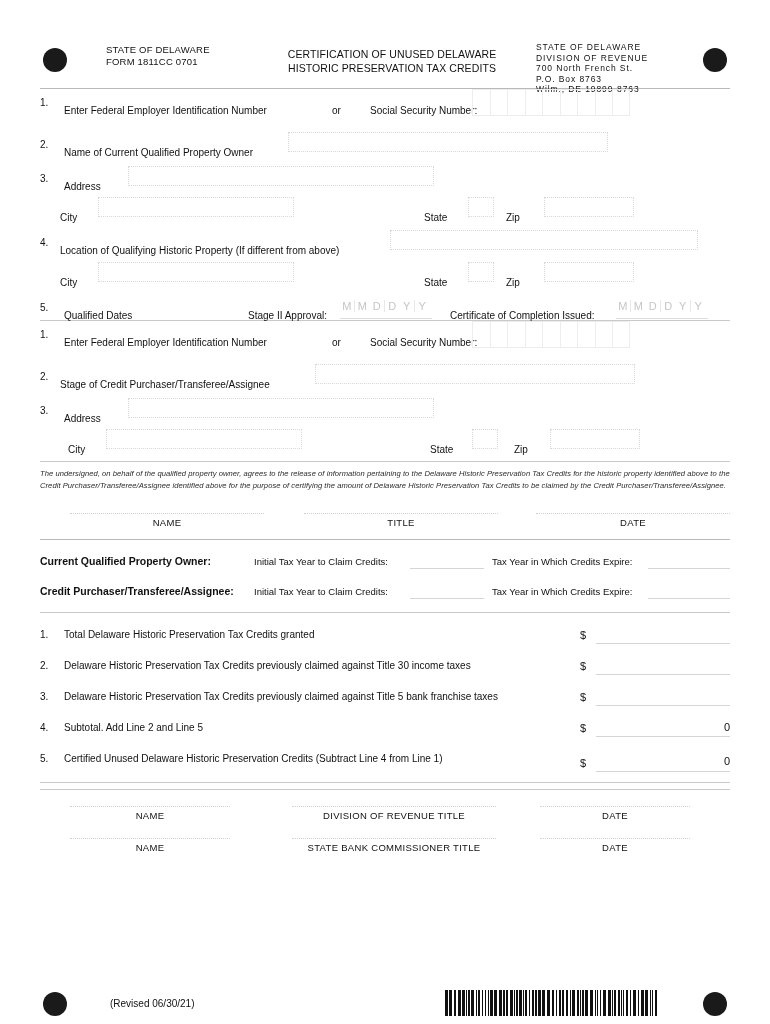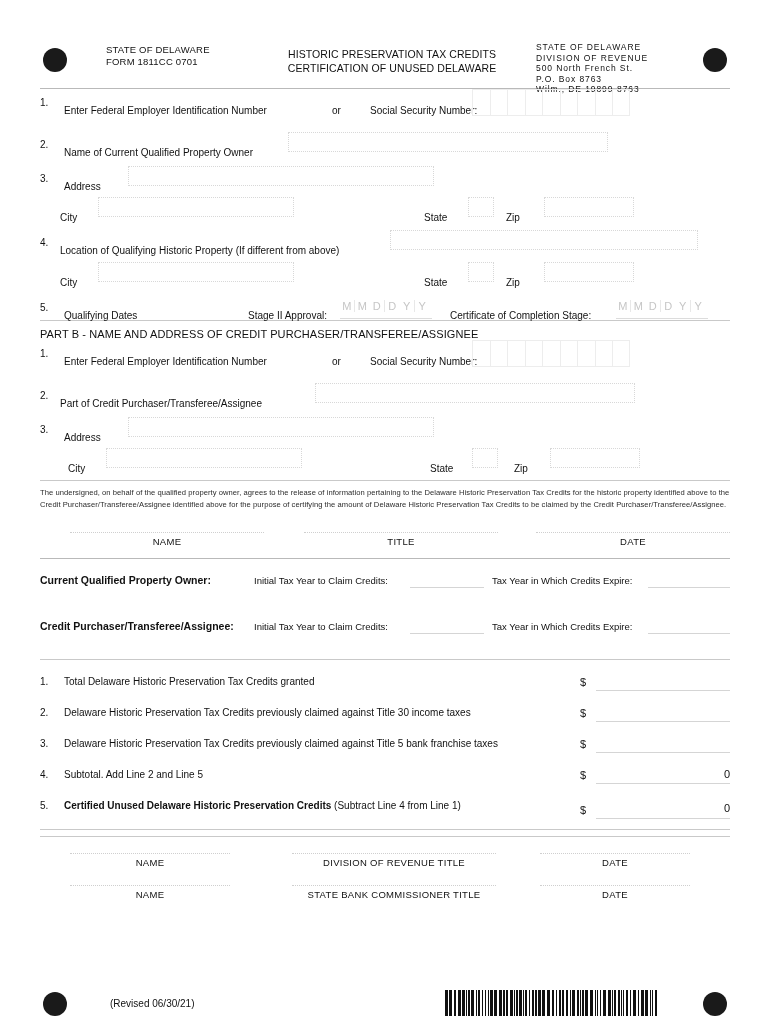--- a/index.html
+++ b/index.html
@@ -62,49 +62,49 @@
   .datebox { position: absolute; top: 6px; display: flex; }
   .datebox span {
     width: 15px; text-align: center; font-size: 11px; color: #c6c6c6;
     border-right: 1px solid #e8e8e8; letter-spacing: .5px;
   }
   .datebox span:nth-child(2), .datebox span:nth-child(4), .datebox span:last-child { border-right: none; }
   .dateline { position: absolute; border-bottom: 1px solid #dcdcdc; height: 0; }
 
   
   .ital {
-    font-size: 7.6px; line-height: 11.5px;
+    font-size: 7.6px; font-style: italic; line-height: 11.5px;
     margin: 0 40px; letter-spacing: .05px; color: #2b2b2b;
   }
 
   
   .sigrow { position: relative; margin: 0 40px; height: 26px; }
   .sigline { position: absolute; top: 0; border-top: 1px dotted #cfcfcf; }
   .sigcap {
     position: absolute; top: 4px; text-align: center;
     font-size: 9.5px; letter-spacing: .3px;
   }
 
   
   .stop {
     margin: 8px 40px 0 40px; font-size: 11.5px; font-weight: bold;
     line-height: 16px;
   }
   .stop .ind { display: block; padding-left: 46px; }
 
   
-  .cline { position: relative; height: 30px; margin: 16px 40px; }
+  .cline { position: relative; height: 30px; margin: 0 40px; }
   .cbold { font-size: 10.5px; font-weight: bold; position: absolute; top: 7px; left: 0; }
   .csmall { font-size: 9.5px; position: absolute; top: 8px; }
   .uline { position: absolute; border-bottom: 1px solid #d5d5d5; height: 0; top: 20px; }
 
   .moneyrow { position: relative; height: 31px; margin: 0 40px; }
   .moneyrow .idx { position: absolute; left: 0; top: 8px; font-size: 10px; }
   .moneyrow .txt { position: absolute; left: 24px; top: 8px; font-size: 10px; }
-  .moneyrow .txt b { font-weight: bold; }
+  .moneyrow .txt b { font-weight: normal; }
   .moneyrow .txt .paren { font-weight: normal; }
   .moneyrow .dollar { position: absolute; left: 540px; top: 8px; font-size: 11px; }
   .moneyrow .amtline {
     position: absolute; left: 556px; top: 22px; width: 134px;
     border-bottom: 1px solid #d5d5d5;
   }
   .moneyrow .amt {
     position: absolute; left: 556px; top: 7px; width: 134px;
     text-align: right; font-size: 11px;
   }
@@ -120,28 +120,28 @@
   <div class="header">
     <div class="punch left"></div>
     <div class="punch right"></div>
 
     <div class="hdr-left">
       <div>STATE OF DELAWARE</div>
       <div>FORM 1811CC 0701</div>
     </div>
 
     <div class="hdr-center">
+      <div>CERTIFICATION OF UNUSED DELAWARE</div>
       <div>HISTORIC PRESERVATION TAX CREDITS</div>
-      <div>CERTIFICATION OF UNUSED DELAWARE</div>
     </div>
 
     <div class="hdr-right">
       <div>STATE OF DELAWARE</div>
       <div>DIVISION OF REVENUE</div>
-      <div>500 North French St.</div>
+      <div>700 North French St.</div>
       <div>P.O. Box 8763</div>
       <div>Wilm., DE  19899-8763</div>
     </div>
   </div>
 
   <div class="rule"></div>
 
 
   <div class="body">
 
@@ -194,48 +194,47 @@
       <span class="lbl" style="left:20px">City</span>
       <div class="field tall" style="left:58px;width:196px;top:1px"></div>
       <span class="lbl" style="left:384px">State</span>
       <div class="field tall" style="left:428px;width:26px;top:1px"></div>
       <span class="lbl" style="left:466px">Zip</span>
       <div class="field tall" style="left:504px;width:90px;top:1px"></div>
     </div>
 
     <div class="row" style="height:26px">
       <span class="num">5.</span>
-      <span class="lbl" style="left:24px">Qualifying Dates</span>
+      <span class="lbl" style="left:24px">Qualified Dates</span>
       <span class="lbl" style="left:208px">Stage II Approval:</span>
       <div class="datebox" style="left:300px">
         <span>M</span>
         <span>M</span>
         <span>D</span>
         <span>D</span>
         <span>Y</span>
         <span>Y</span>
       </div>
       <div class="dateline" style="left:300px;top:24px;width:92px"></div>
 
-      <span class="lbl" style="left:410px">Certificate of Completion Stage:</span>
+      <span class="lbl" style="left:410px">Certificate of Completion Issued:</span>
       <div class="datebox" style="left:576px">
         <span>M</span>
         <span>M</span>
         <span>D</span>
         <span>D</span>
         <span>Y</span>
         <span>Y</span>
       </div>
       <div class="dateline" style="left:576px;top:24px;width:92px"></div>
     </div>
   </div>
 
   <div class="rule thin"></div>
 
-  <div class="section-title">PART B - NAME AND ADDRESS OF CREDIT PURCHASER/TRANSFEREE/ASSIGNEE</div>
 
   <div class="body">
 
     <div class="row" style="height:42px">
       <span class="num">1.</span>
       <span class="lbl" style="left:24px">Enter Federal Employer Identification Number</span>
       <span class="lbl" style="left:292px">or</span>
       <span class="lbl" style="left:330px">Social Security Number:</span>
       <div class="ssn-grid" style="left:432px;top:0px">
         <div></div>
@@ -245,21 +244,21 @@
         <div></div>
           <div></div>
         <div></div>
           <div></div>
         <div></div>
       </div>
     </div>
 
     <div class="row" style="height:34px">
       <span class="num">2.</span>
-      <span class="lbl" style="left:20px">Part of Credit Purchaser/Transferee/Assignee</span>
+      <span class="lbl" style="left:20px">Stage of Credit Purchaser/Transferee/Assignee</span>
       <div class="field tall" style="left:275px;width:320px;top:1px"></div>
     </div>
 
     <div class="row" style="height:31px">
       <span class="num">3.</span>
       <span class="lbl" style="left:24px">Address</span>
       <div class="field tall" style="left:88px;width:306px;top:1px"></div>
     </div>
 
     <div class="row" style="height:31px">

